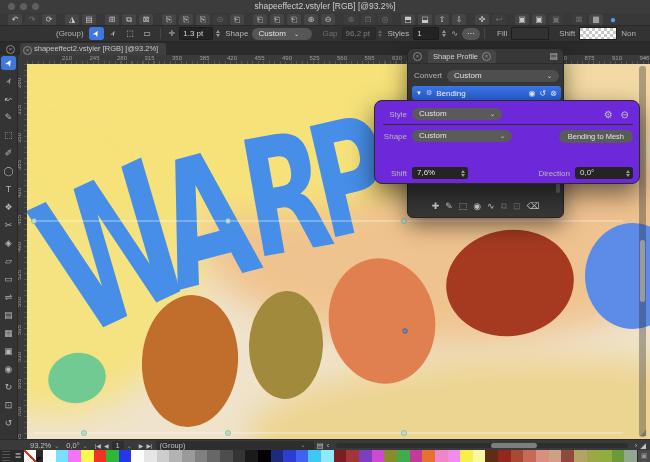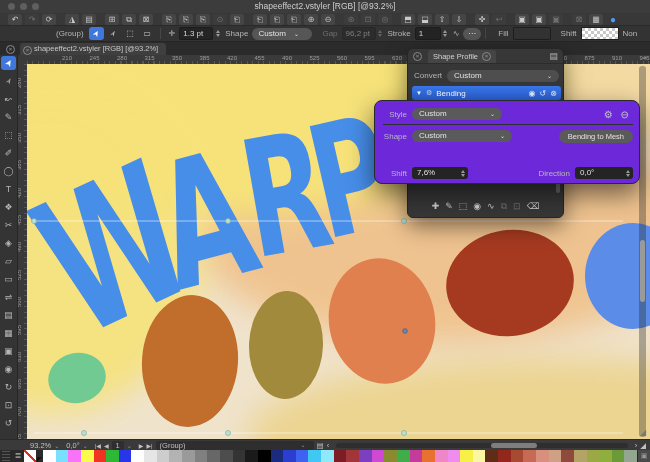--- a/index.html
+++ b/index.html
@@ -188,21 +188,21 @@
   <span class="ct-drop" style="width:48px">
     <span>Custom</span>
       <span style="font-size:6px">⌄</span>
   </span>
   <span class="ct-label ct-dim" style="margin-left:10px">Gap</span>
   <span class="ct-box ct-dim">96,2 pt</span>
   <span class="stepper ct-dim">
       <i class="up"></i>
       <i class="dn"></i>
     </span>
-  <span class="ct-label">Stroke</span>
+  <span class="ct-label">Styles</span>
   <span class="ct-box" style="min-width:18px">1</span>
   <span class="stepper">
       <i class="up"></i>
       <i class="dn"></i>
     </span>
   <span class="ct-label">∿</span>
   <span class="ct-drop" style="padding:1px 5px">⋯</span>
   <span class="vsep"></span>
   <span class="ct-label" style="margin-left:8px">Fill</span>
   <span id="fill-swatch"></span>

